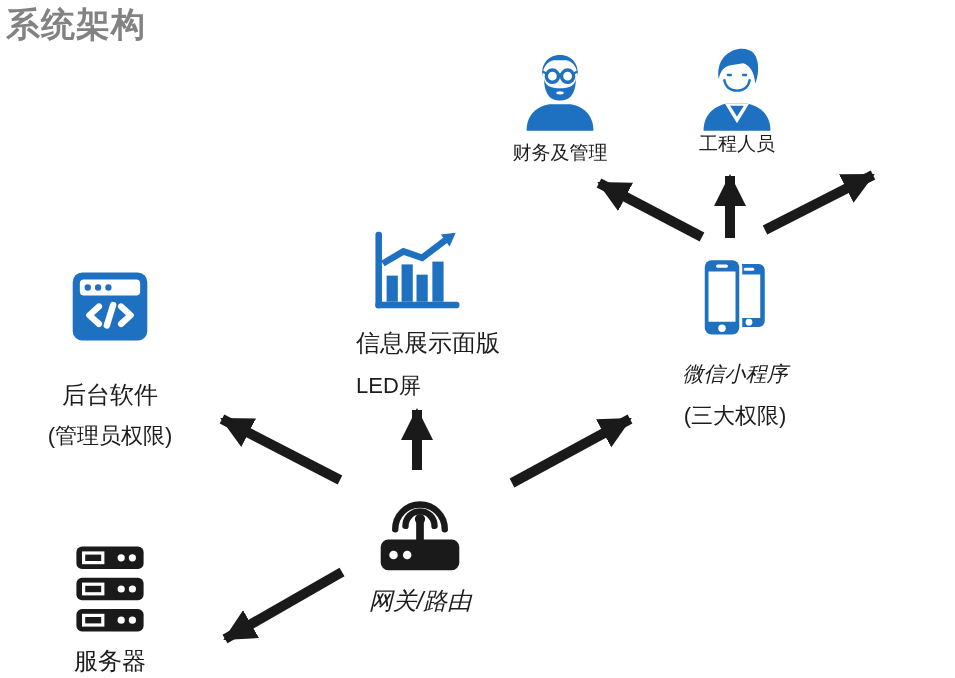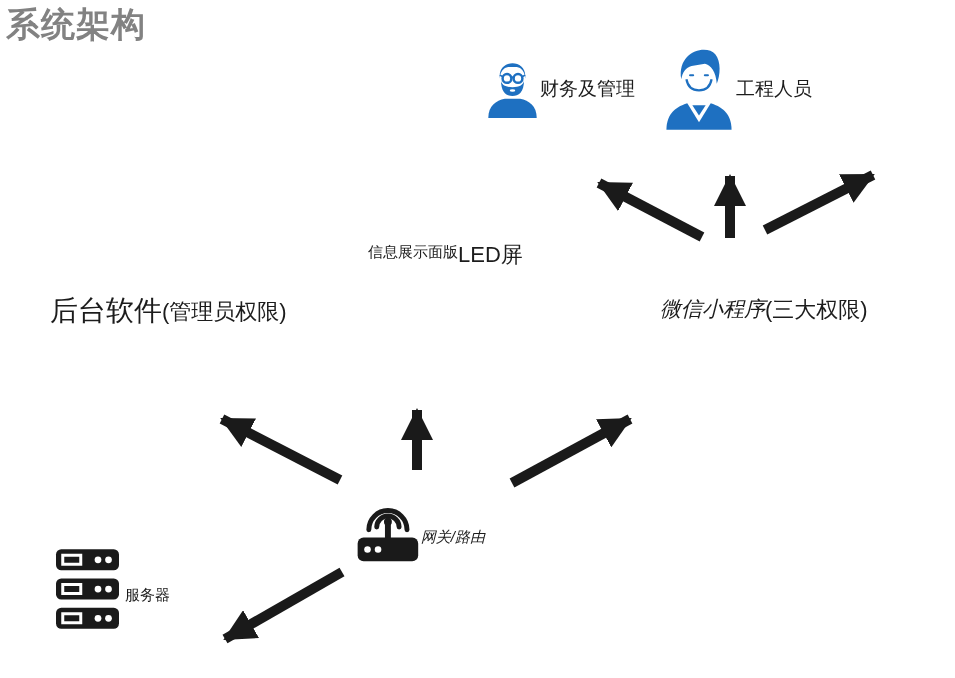--- a/index.html
+++ b/index.html
@@ -14,23 +14,23 @@
 
   .page-title{
     position:absolute;left:6px;top:2px;
     font-size:34px;font-weight:bold;color:var(--title-gray);
     letter-spacing:1px;
   }
 
   .edges{position:absolute;left:0;top:0;z-index:1;}
   .edge{stroke:var(--ink);stroke-width:10;fill:none;}
 
-  .node{position:absolute;z-index:2;display:flex;flex-direction:row;align-items:center;}
+  .node{position:absolute;z-index:2;display:flex;flex-direction:column;align-items:center;}
   .node.left-align{align-items:flex-start;}
-  .node .lbl{font-size:15px;color:#1c1c1c;white-space:nowrap;}
+  .node .lbl{font-size:24px;color:#1c1c1c;white-space:nowrap;}
   .node .sub{font-size:22px;color:#1c1c1c;white-space:nowrap;}
 
   
   .b{fill:var(--blue);}
   .w{fill:#ffffff;}
   .k{fill:var(--ink);}
   .sb{stroke:var(--blue);fill:none;}
   .sw{stroke:#ffffff;fill:none;}
   .sk{stroke:var(--ink);fill:none;}
 </style>
@@ -76,21 +76,21 @@
     <svg width="76" height="93" viewBox="0 0 100 122">
       <ellipse class="w" cx="50" cy="48" rx="19" ry="19"></ellipse>
       <path class="b" d="M26,54 C20,16 60,6 72,20 C80,30 79,48 74,60 C73,44 66,35 58,33 L40,36 C32,38 28,44 26,54 Z"></path>
       <rect class="b" x="36.5" y="47" width="7" height="3" rx="1.5"></rect>
       <rect class="b" x="56.5" y="47" width="7" height="3" rx="1.5"></rect>
       <path class="sb" d="M33,54 C35,65 42,69 50,69 C58,69 65,65 67,54" stroke-width="3"></path>
       <path class="b" d="M6,122 C6,100 20,90 36,86 L64,86 C80,90 94,100 94,122 Z"></path>
       <path class="w" d="M34,86 L50,112 L66,86 Z"></path>
       <path class="b" d="M41,89 L50,103 L59,89 Z"></path>
     </svg>
-    <div class="lbl" style="margin-top:9px;font-size:19px;">工程人员</div>
+    <div class="lbl" style="font-size:19px;">工程人员</div>
   </div>
 
 
   <div class="node left-align" style="left:356px;top:228px;width:140px;">
     <svg width="97" height="84" viewBox="0 0 100 90" style="margin-left:12px;">
       <rect class="b" x="6" y="4" width="7" height="82" rx="3"></rect>
       <rect class="b" x="6" y="79" width="90" height="7" rx="3"></rect>
       <rect class="b" x="18" y="51" width="12" height="28"></rect>
       <rect class="b" x="34" y="39" width="12" height="40"></rect>
       <rect class="b" x="50" y="50" width="12" height="29"></rect>
@@ -106,21 +106,21 @@
     <svg width="80" height="73" viewBox="0 0 100 92">
       <rect class="b" x="3" y="3" width="94" height="86" rx="12"></rect>
       <rect class="w" x="12" y="12" width="76" height="20" rx="5"></rect>
       <circle class="b" cx="22" cy="22" r="4"></circle>
       <circle class="b" cx="35" cy="22" r="4"></circle>
       <circle class="b" cx="48" cy="22" r="4"></circle>
       <path class="sw" d="M36,46 L24,57 L36,68" stroke-width="8" stroke-linecap="round" stroke-linejoin="round"></path>
       <path class="sw" d="M64,46 L76,57 L64,68" stroke-width="8" stroke-linecap="round" stroke-linejoin="round"></path>
       <path class="sw" d="M46,70 L54,44" stroke-width="8" stroke-linecap="round"></path>
     </svg>
-    <div class="lbl" style="margin-top:8px;font-size:28px;">后台软件</div>
+    <div class="lbl" style="margin-top:36px;font-size:24px;">后台软件</div>
     <div class="sub" style="margin-top:10px;">(管理员权限)</div>
   </div>
 
   <div class="node" style="left:660px;top:258px;width:150px;">
     <svg width="75" height="90" viewBox="0 0 100 120">
       <rect class="b" x="47" y="8" width="42" height="84" rx="8"></rect>
       <rect class="w" x="53" y="22" width="30" height="58"></rect>
       <rect class="w" x="61" y="13" width="14" height="4" rx="2"></rect>
       <circle class="w" cx="68" cy="85.5" r="4.5"></circle>
       <rect class="w" x="5" y="0" width="54" height="106" rx="11"></rect>

